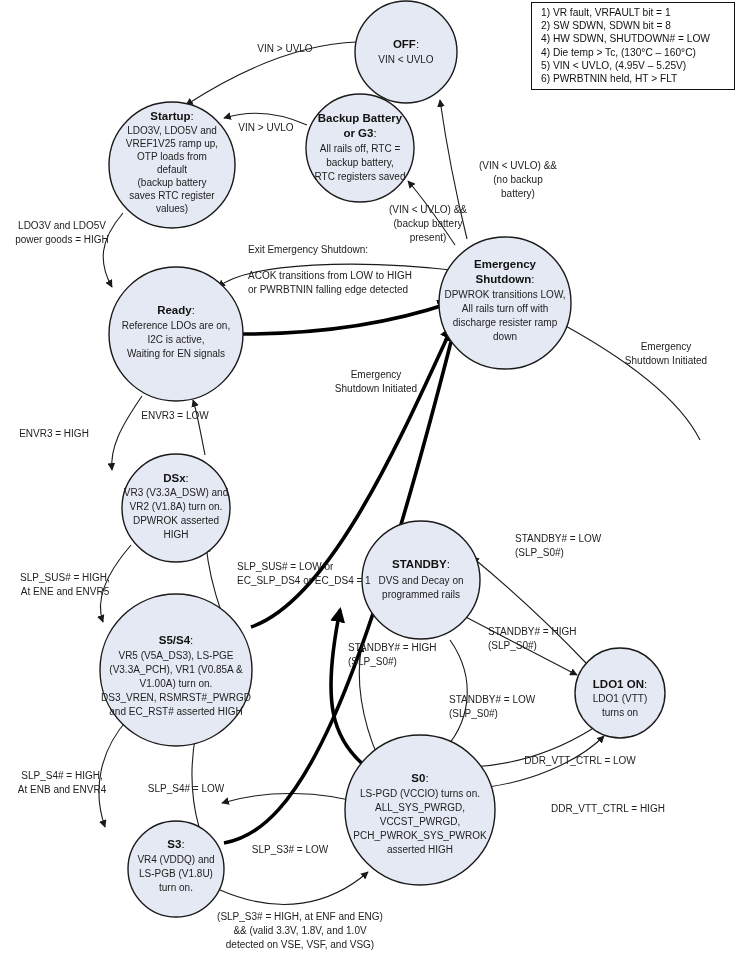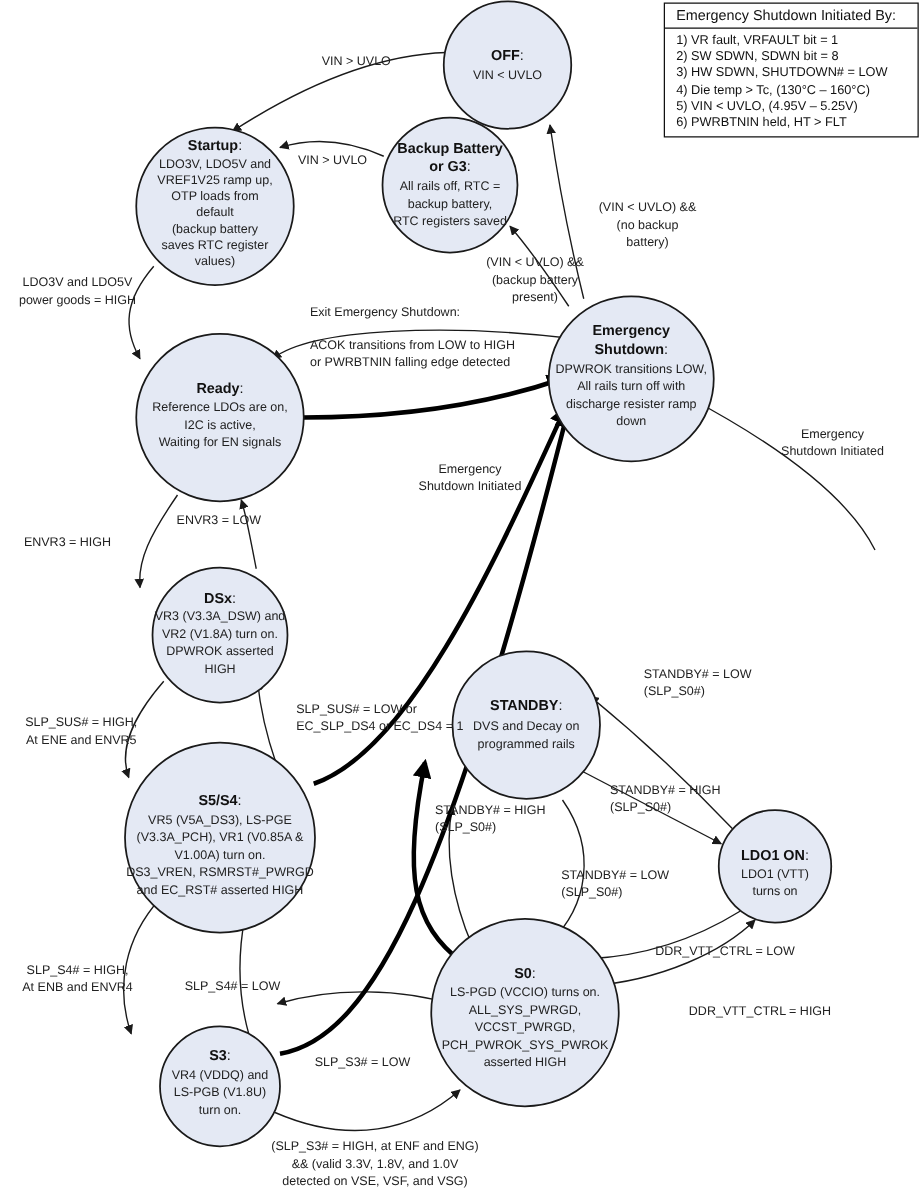--- a/index.html
+++ b/index.html
@@ -286,24 +286,23 @@
 
       <text class="edge-label mid" x="376" y="378">Emergency</text>
       <text class="edge-label mid" x="376" y="392">Shutdown Initiated</text>
 
       <text class="edge-label mid" x="666" y="350">Emergency</text>
       <text class="edge-label mid" x="666" y="364">Shutdown Initiated</text>
     </g>
   </svg>
 
   <div class="legend-box">
-    <div class="legend-title">Emergency Shutdown Initiated By:</div>
     <div class="legend-list">
       <div class="legend-item">1) VR fault, VRFAULT bit = 1</div>
       <div class="legend-item">2) SW SDWN, SDWN bit = 8</div>
-      <div class="legend-item">3) HW SDWN, SHUTDOWN# = LOW</div>
+      <div class="legend-item">4) HW SDWN, SHUTDOWN# = LOW</div>
       <div class="legend-item">4) Die temp &gt; Tc, (130°C – 160°C)</div>
       <div class="legend-item">5) VIN &lt; UVLO, (4.95V – 5.25V)</div>
       <div class="legend-item">6) PWRBTNIN held, HT &gt; FLT</div>
     </div>
   </div>
 
 </div>
 
 </body></html>

